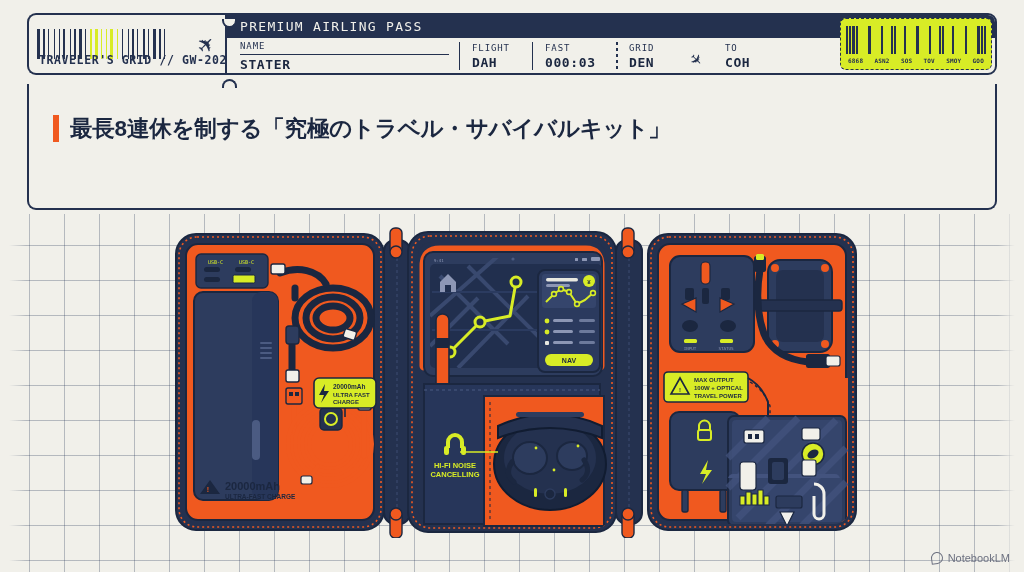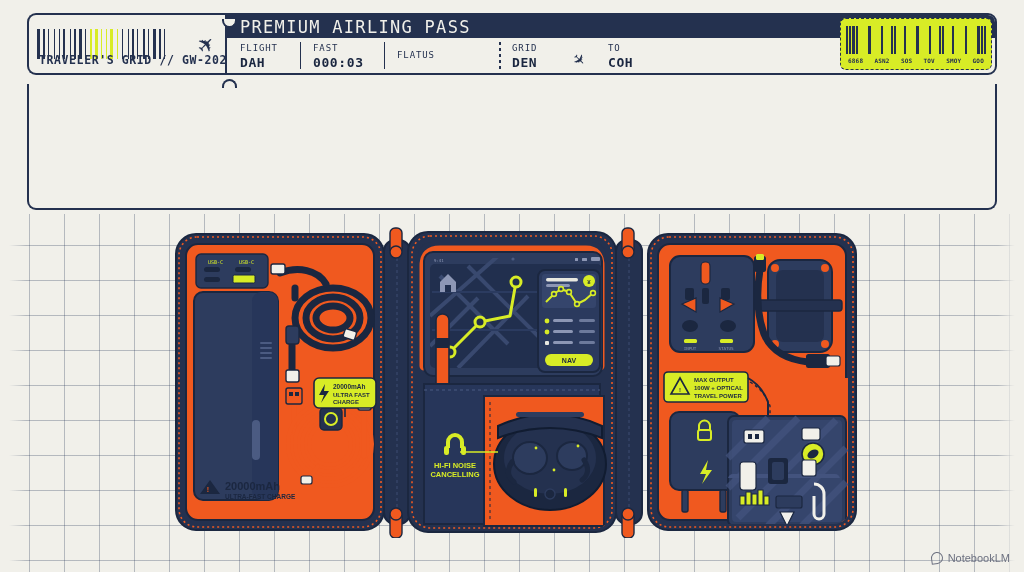--- a/index.html
+++ b/index.html
@@ -144,21 +144,21 @@
   }
 
   .pass-title-bar {
     height: 23px;
     background: #24314f;
     color: #f1f0ea;
     display: flex;
     align-items: center;
     padding-left: 13px;
     font-family: "DejaVu Sans Mono", monospace;
-    font-size: 17px;
+    font-size: 13px;
     letter-spacing: 1.3px;
     flex: 0 0 23px;
   }
 
   .pass-fields {
     flex: 1;
     display: flex;
     align-items: stretch;
   }
 
@@ -401,35 +401,35 @@
     </div>
 
     <div class="pass-notch"></div>
     <div class="pass-notch bottom"></div>
 
     <div class="pass-body">
       <div class="pass-title-bar">PREMIUM AIRLING PASS</div>
 
       <div class="pass-fields">
 
+        <div class="field name noline">
+          <div class="field-label">NAME</div>
+          <div class="field-value">STATER</div>
+        </div>
 
         <div class="field flight">
           <div class="field-label">FLIGHT</div>
           <div class="field-value">DAH</div>
         </div>
 
         <div class="field date">
           <div class="field-label">FAST</div>
           <div class="field-value">000:03</div>
         </div>
 
-        <div class="field status">
-          <div class="field-label">FLATUS</div>
-          <div class="field-value"></div>
-        </div>
 
         <div class="field dest dashed">
           <div class="field-label">GRID</div>
           <div class="field-value">DEN</div>
         </div>
 
         <div class="field arrow noline">
           <div class="mini-plane">✈</div>
         </div>
 
@@ -796,20 +796,24 @@
           <span>SOS</span>
           <span>TOV</span>
           <span>SMOY</span>
           <span>GOO</span>
         </div>
       </div>
     </div>
   </div>
 
   <div class="title-block">
+    <div class="sub-row">
+      <div class="sub-bar"></div>
+      <div class="subhead">最長8連休を制する「究極のトラベル・サバイバルキット」</div>
+    </div>
   </div>
 
   <div class="illus">
     <svg viewBox="0 0 700 312" width="700" height="312" xmlns="http://www.w3.org/2000/svg">
       <defs>
         <clipPath id="clipL">
             <rect x="14" y="14" width="196" height="284" rx="16"></rect>
           </clipPath>
         <clipPath id="clipC">
             <rect x="244" y="10" width="200" height="292" rx="16"></rect>

